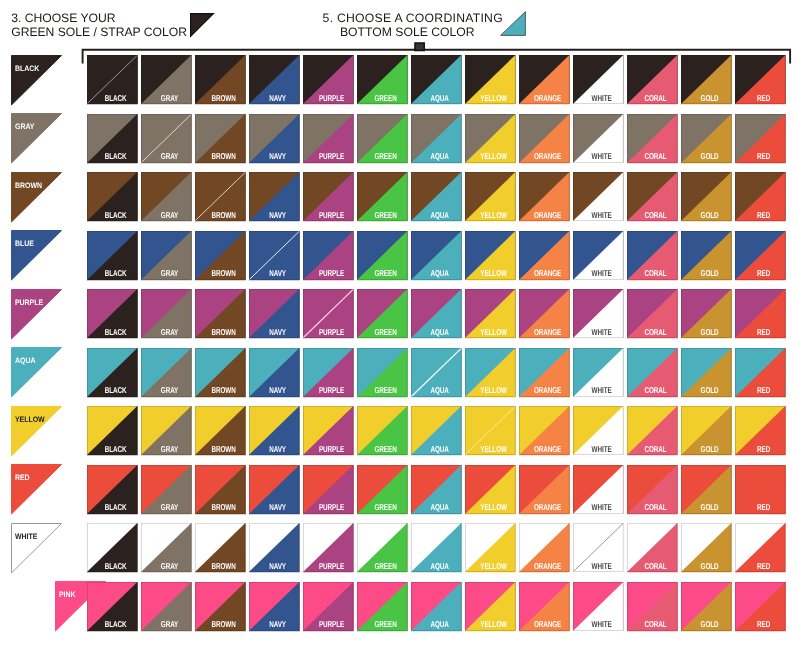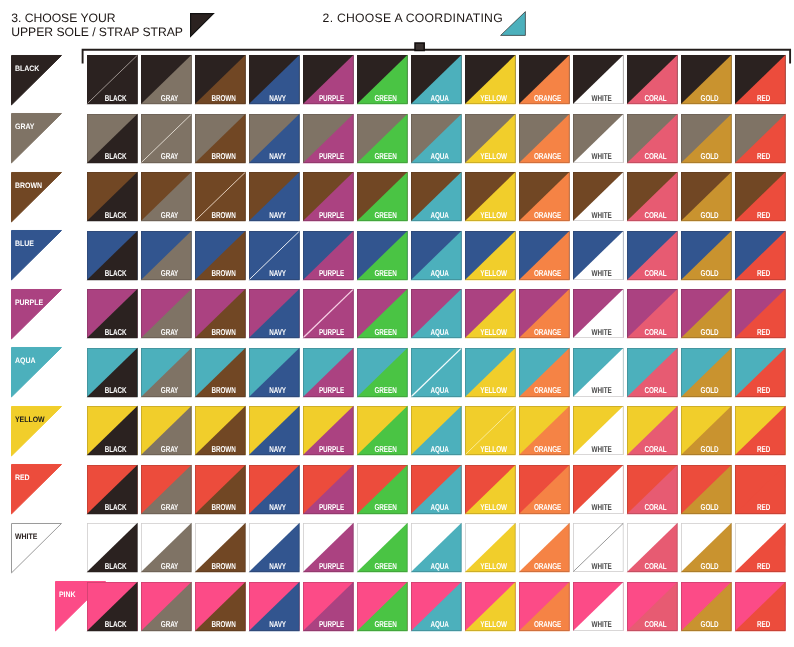--- a/index.html
+++ b/index.html
@@ -21,27 +21,27 @@
   .cell{position:absolute;width:50.6px;height:48.9px;}
   .cell .ctxt{position:absolute;left:0;right:0;bottom:2.2px;text-align:center;font-size:8.5px;font-weight:700;letter-spacing:-0.1px;line-height:7.6px;transform:scaleX(0.745) translateX(4.4px);transform-origin:50% 50%;white-space:nowrap;}
   svg{display:block;overflow:visible;}
 </style>
 </head>
 <body>
 
 <div id="stage">
 
   <div class="hdr" id="hdr1"><span class="l1">3. CHOOSE YOUR</span>
-<span class="l2">UPPER SOLE / STRAP STRAP</span></div>
+<span class="l2">GREEN SOLE / STRAP COLOR</span></div>
 
   <svg class="swatch" id="sw1" viewBox="0 0 24 24" width="24" height="24">
     <polygon points="0.6,0.6 23.4,0.6 0.6,23.4" stroke="#111111" stroke-width="1.2" fill="#2b2220"></polygon>
   </svg>
 
-  <div class="hdr" id="hdr2"><span class="l1">2. CHOOSE A COORDINATING</span></div>
+  <div class="hdr" id="hdr2"><span class="l1">5. CHOOSE A COORDINATING</span><span class="l2">BOTTOM SOLE COLOR</span></div>
 
   <svg class="swatch" id="sw2" viewBox="0 0 26 25" width="26" height="25">
     <polygon points="25.4,0.6 25.4,24.4 0.6,24.4" stroke="#2a2a2a" stroke-width="0.7" fill="#4cb0bc"></polygon>
   </svg>
 
   <svg id="bracket" viewBox="0 0 714 24" width="714" height="24">
     <path d="M2.6,21.6 L2.6,8.8 L710.1,8.8 L710.1,21.6" fill="none" stroke="#231d1b" stroke-width="1.9" stroke-linecap="square" stroke-linejoin="miter"></path>
     <rect x="335.0" y="2.0" width="9.2" height="7.5" fill="#3a3230" stroke="#110d0c" stroke-width="1.5"></rect>
   </svg>
 

